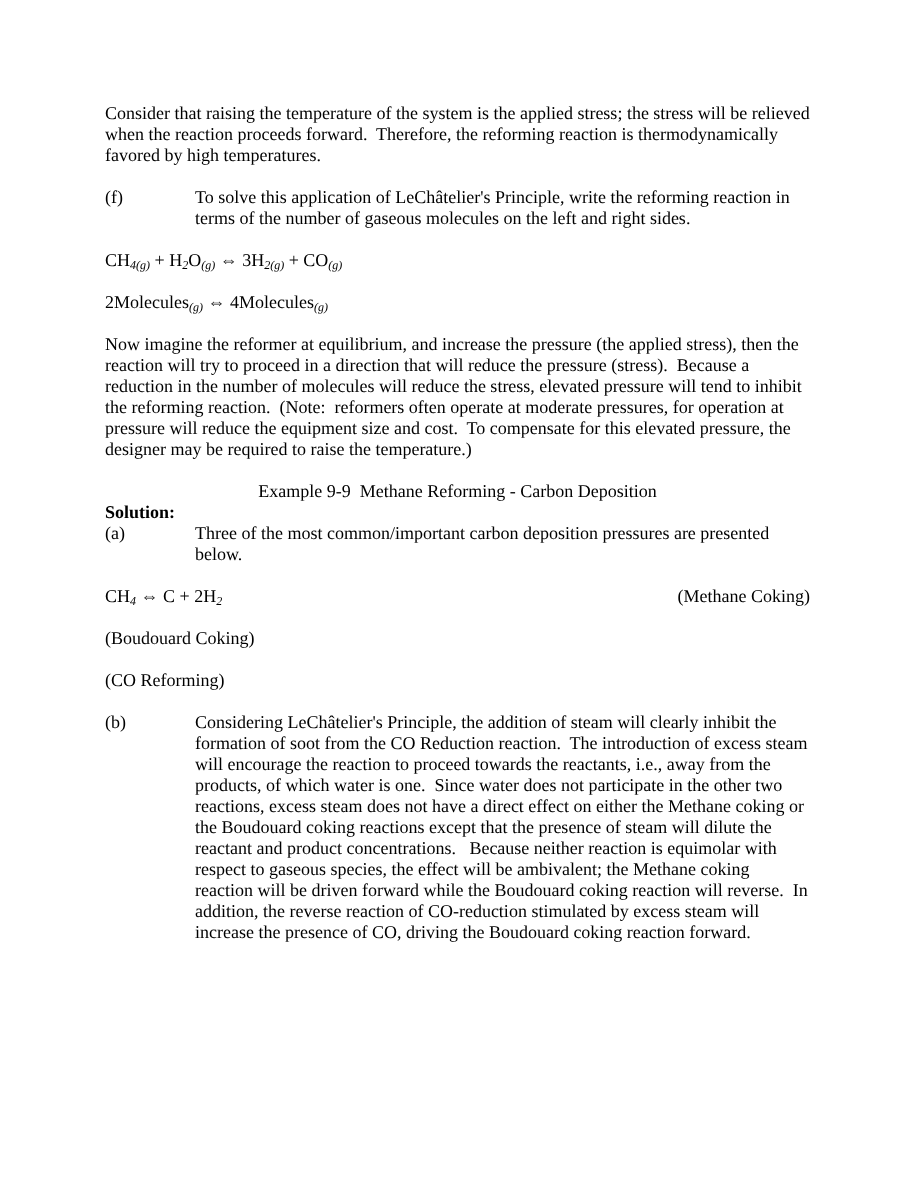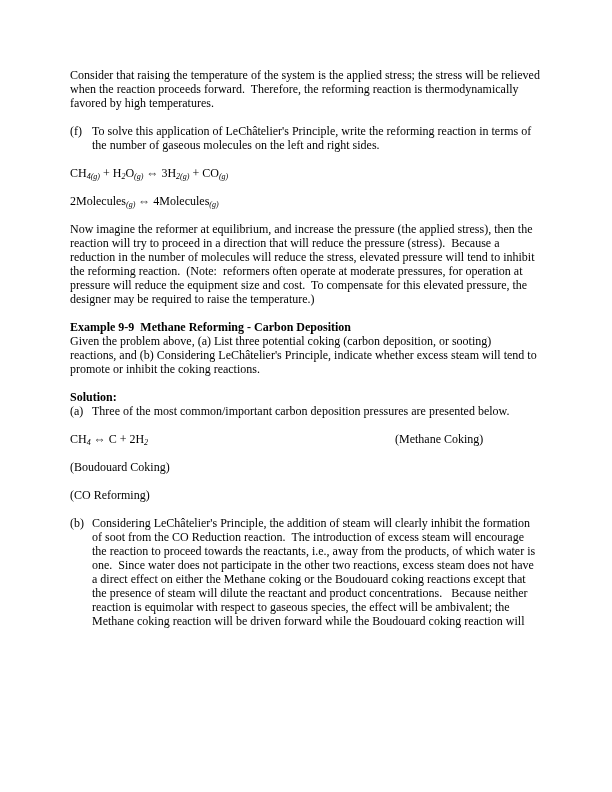--- a/index.html
+++ b/index.html
@@ -20,47 +20,49 @@
     padding: 68px 72px 0 70px;
     overflow: hidden;
   }
   .block {
     margin: 0 0 14px 0;
     white-space: pre-wrap;
   }
   .tight {
     margin-bottom: 0;
   }
-  .bold { font-weight: bold; }
+  .bold { font-weight: normal; text-align: center; }
   .bold-italic { font-weight: bold; }
   .hang {
     display: flex;
     margin: 0 0 14px 0;
   }
   .hang-label {
     width: 22px;
     flex-shrink: 0;
   }
   .hang-text {
     flex: 1;
     white-space: pre-wrap;
+    margin-left: 38px;
   }
   .eq {
     font-family: "Liberation Serif", "DejaVu Sans", serif;
     white-space: pre-wrap;
   }
   .eq sub {
     font-size: 8px;
     line-height: 0;
     vertical-align: -2px;
     font-style: italic;
   }
   .eq-row {
     display: flex;
     margin: 0 0 14px 0;
+    justify-content: space-between;
   }
   .eq-row .eq-left {
     width: 325px;
     flex-shrink: 0;
   }
   .page-number {
     position: absolute;
     top: 738px;
     left: 0;
     width: 612px;
@@ -79,21 +81,20 @@
   </div>
 
   <div class="block eq"><span>CH</span><sub>4(g)</sub><span> + H</span><sub>2</sub><span>O</span><sub>(g)</sub><span> ⇔ 3H</span><sub>2(g)</sub><span> + CO</span><sub>(g)</sub></div>
 
   <div class="block eq"><span>2Molecules</span><sub>(g)</sub><span> ⇔ 4Molecules</span><sub>(g)</sub></div>
 
   <p class="block">Now imagine the reformer at equilibrium, and increase the pressure (the applied stress), then the reaction will try to proceed in a direction that will reduce the pressure (stress).  Because a reduction in the number of molecules will reduce the stress, elevated pressure will tend to inhibit the reforming reaction.  (Note:  reformers often operate at moderate pressures, for operation at pressure will reduce the equipment size and cost.  To compensate for this elevated pressure, the designer may be required to raise the temperature.)</p>
 
   <p class="block tight bold">Example 9-9  Methane Reforming - Carbon Deposition</p>
 
-  <p class="block">Given the problem above, (a) List three potential coking (carbon deposition, or sooting) reactions, and (b) Considering LeChâtelier's Principle, indicate whether excess steam will tend to promote or inhibit the coking reactions.</p>
 
   <p class="block tight bold-italic">Solution:</p>
 
   <div class="hang">
     <span class="hang-label">(a)</span>
     <span class="hang-text">Three of the most common/important carbon deposition pressures are presented below.</span>
   </div>
 
   <div class="eq-row">
     <span class="eq eq-left"><span>CH</span><sub>4</sub><span> ⇔ C + 2H</span><sub>2</sub></span>

